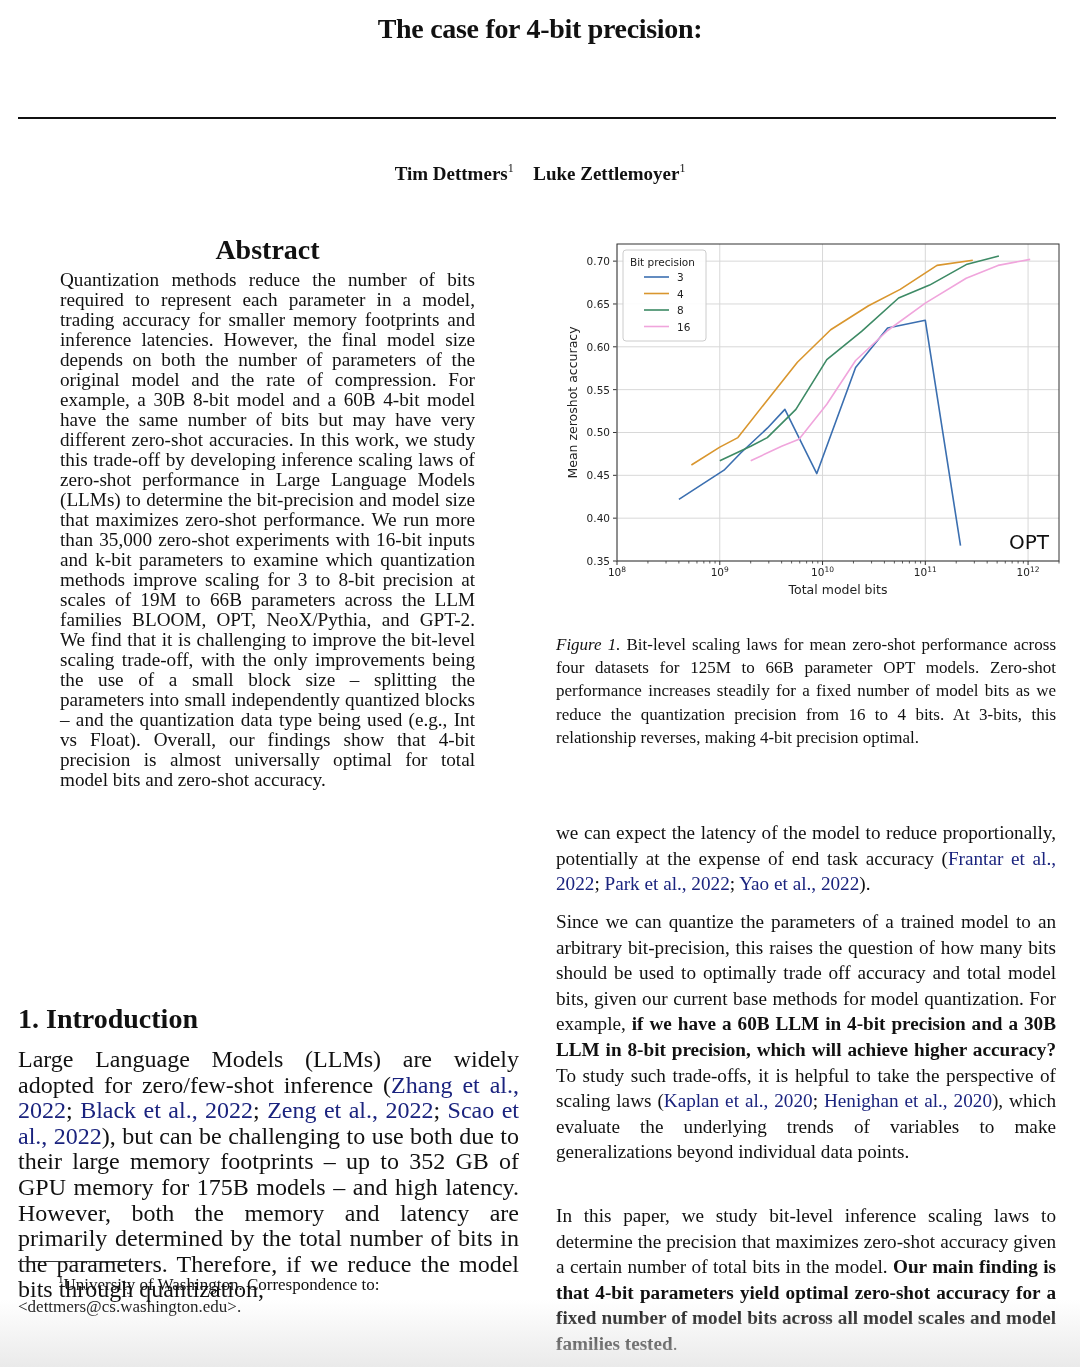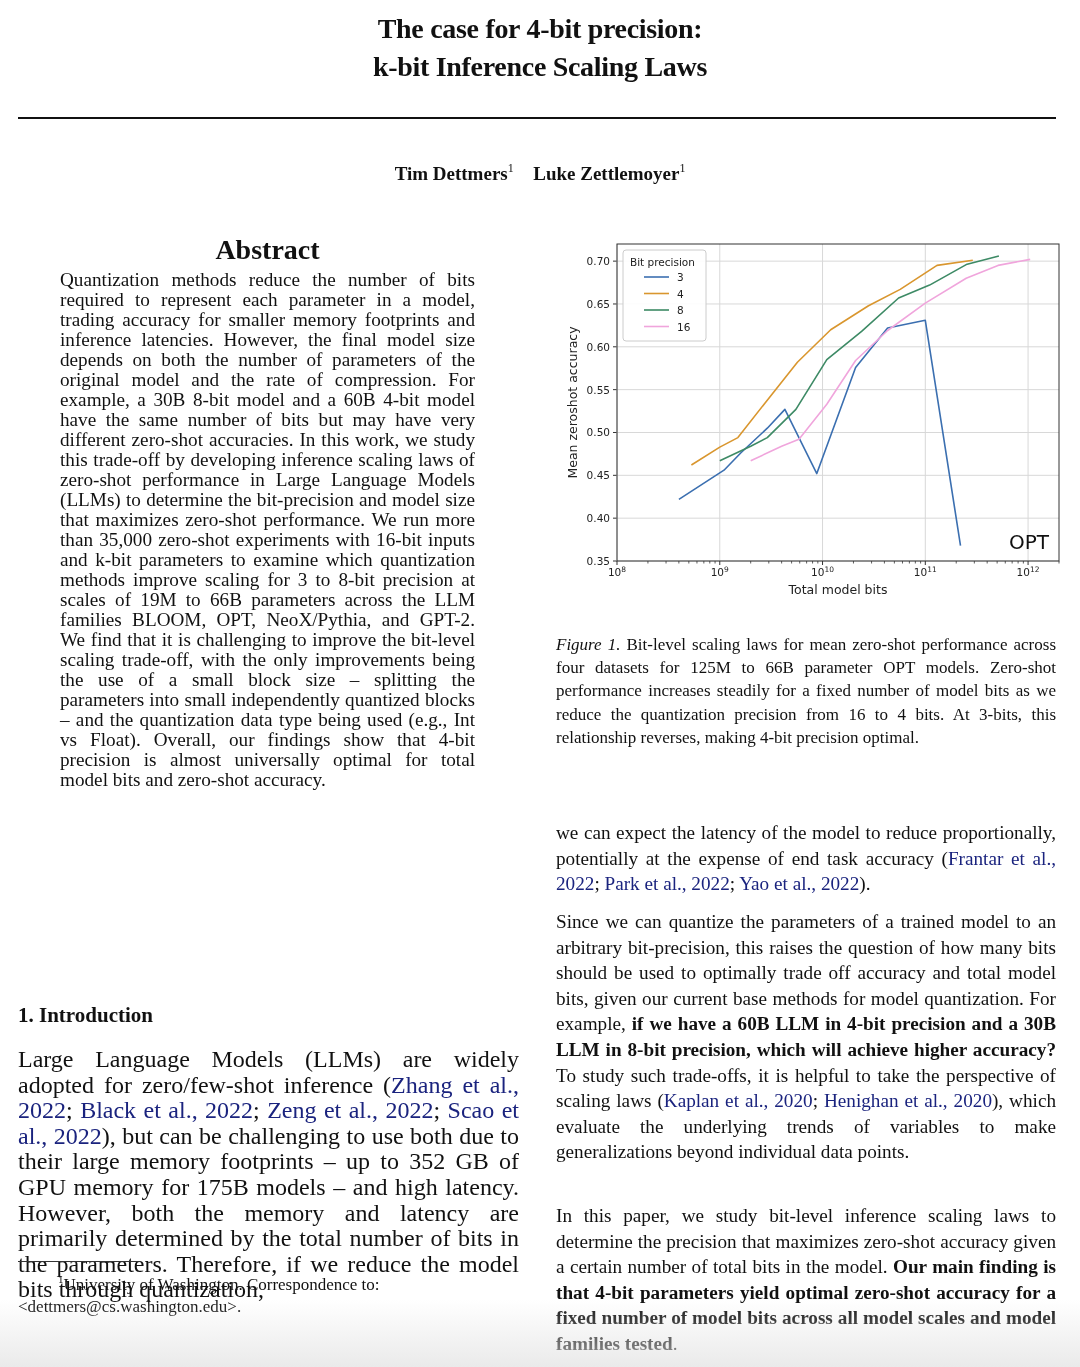--- a/index.html
+++ b/index.html
@@ -9,21 +9,21 @@
            font-weight:bold; font-size:28px; line-height:38px; letter-spacing:-0.3px; }
   .rule { position:absolute; left:18px; width:1038px; top:117px; height:2px; background:#111; }
   .authors { position:absolute; left:0; width:1080px; top:163px; text-align:center;
              font-weight:bold; font-size:19px; }
   .authors sup { font-weight:normal; font-size:12px; vertical-align:top; position:relative; top:-2px; }
   .authors .gap { display:inline-block; width:10px; }
   .abs-head { position:absolute; left:60px; width:415px; top:234px; text-align:center;
               font-weight:bold; font-size:28px; }
   .abs-body { position:absolute; left:60px; width:415px; top:270px; font-size:19.2px;
               line-height:20px; text-align:justify; }
-  .sec-head { position:absolute; left:18px; top:1003px; font-weight:bold; font-size:21px;text-align:right; }
+  .sec-head { position:absolute; left:18px; top:1003px; font-weight:bold; font-size:28px;text-align:right; }
   .intro { position:absolute; left:18px; width:501px; top:1047px; font-size:24px;
            line-height:25.6px; text-align:justify; }
   .fn-rule { position:absolute; left:18px; top:1261px; width:123px; height:1px; background:#333; }
   .footnote { position:absolute; left:18px; width:501px; top:1268px; font-size:17px;
               line-height:22px; text-align:justify; }
   .footnote .ind { padding-left:40px; }
   .footnote sup { font-size:11px; }
   .cite { color:#1a237e; }
   .fig { position:absolute; left:560px; top:240px; width:500px; height:360px; }
   .caption { position:absolute; left:556px; width:500px; top:633px; font-size:17px;
@@ -37,21 +37,20 @@
   b { font-weight:bold; }
   .fade { position:absolute; left:0; top:1300px; width:1080px; height:67px;
           background:linear-gradient(to bottom, rgba(255,255,255,0), rgba(225,225,225,0.7)); pointer-events:none; }
   svg text { font-family:"DejaVu Sans", sans-serif; }
 </style>
 </head>
 <body>
 
 <div class="title">
   <div>The case for 4-bit precision:</div>
-  <div>k-bit Inference Scaling Laws</div>
 </div>
 <div class="rule"></div>
 <div class="authors">
   <span>Tim Dettmers</span><sup>1</sup>
   <span class="gap"></span>
   <span>Luke Zettlemoyer</span><sup>1</sup>
 </div>
 
 <div class="abs-head">Abstract</div>
 <div class="abs-body">Quantization methods reduce the number of bits required to represent each parameter in a model, trading accuracy for smaller memory footprints and inference latencies. However, the final model size depends on both the number of parameters of the original model and the rate of compression. For example, a 30B 8-bit model and a 60B 4-bit model have the same number of bits but may have very different zero-shot accuracies. In this work, we study this trade-off by developing inference scaling laws of zero-shot performance in Large Language Models (LLMs) to determine the bit-precision and model size that maximizes zero-shot performance. We run more than 35,000 zero-shot experiments with 16-bit inputs and k-bit parameters to examine which quantization methods improve scaling for 3 to 8-bit precision at scales of 19M to 66B parameters across the LLM families BLOOM, OPT, NeoX/Pythia, and GPT-2. We find that it is challenging to improve the bit-level scaling trade-off, with the only improvements being the use of a small block size – splitting the parameters into small independently quantized blocks – and the quantization data type being used (e.g., Int vs Float). Overall, our findings show that 4-bit precision is almost universally optimal for total model bits and zero-shot accuracy.</div>

